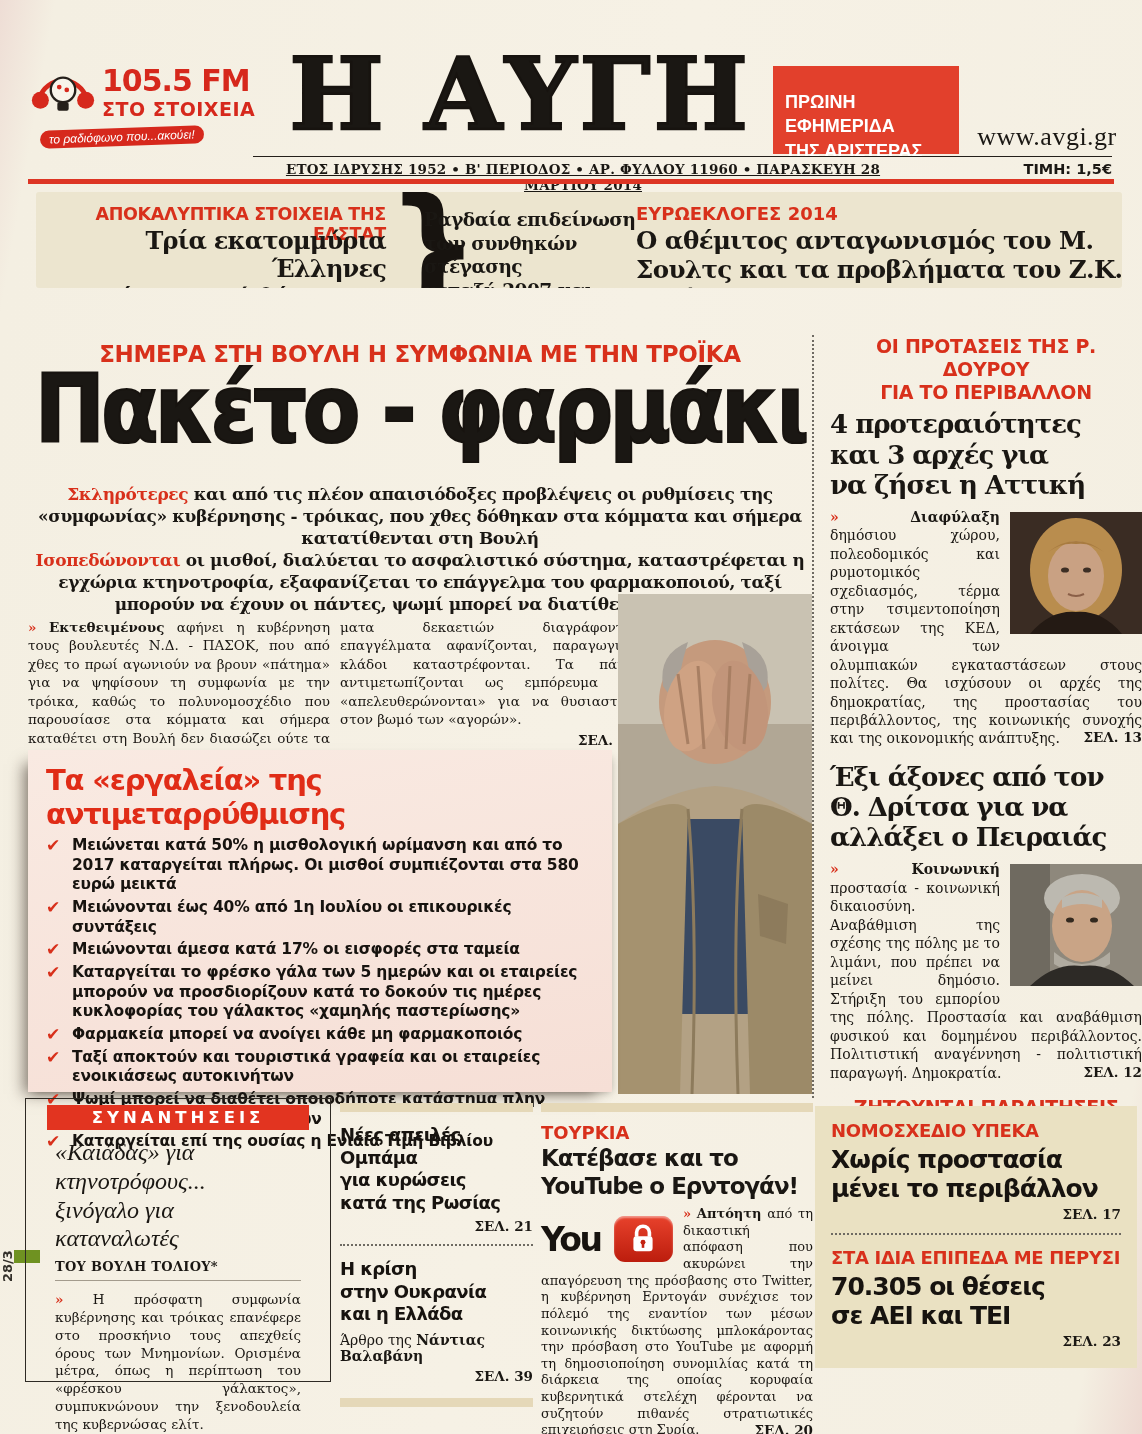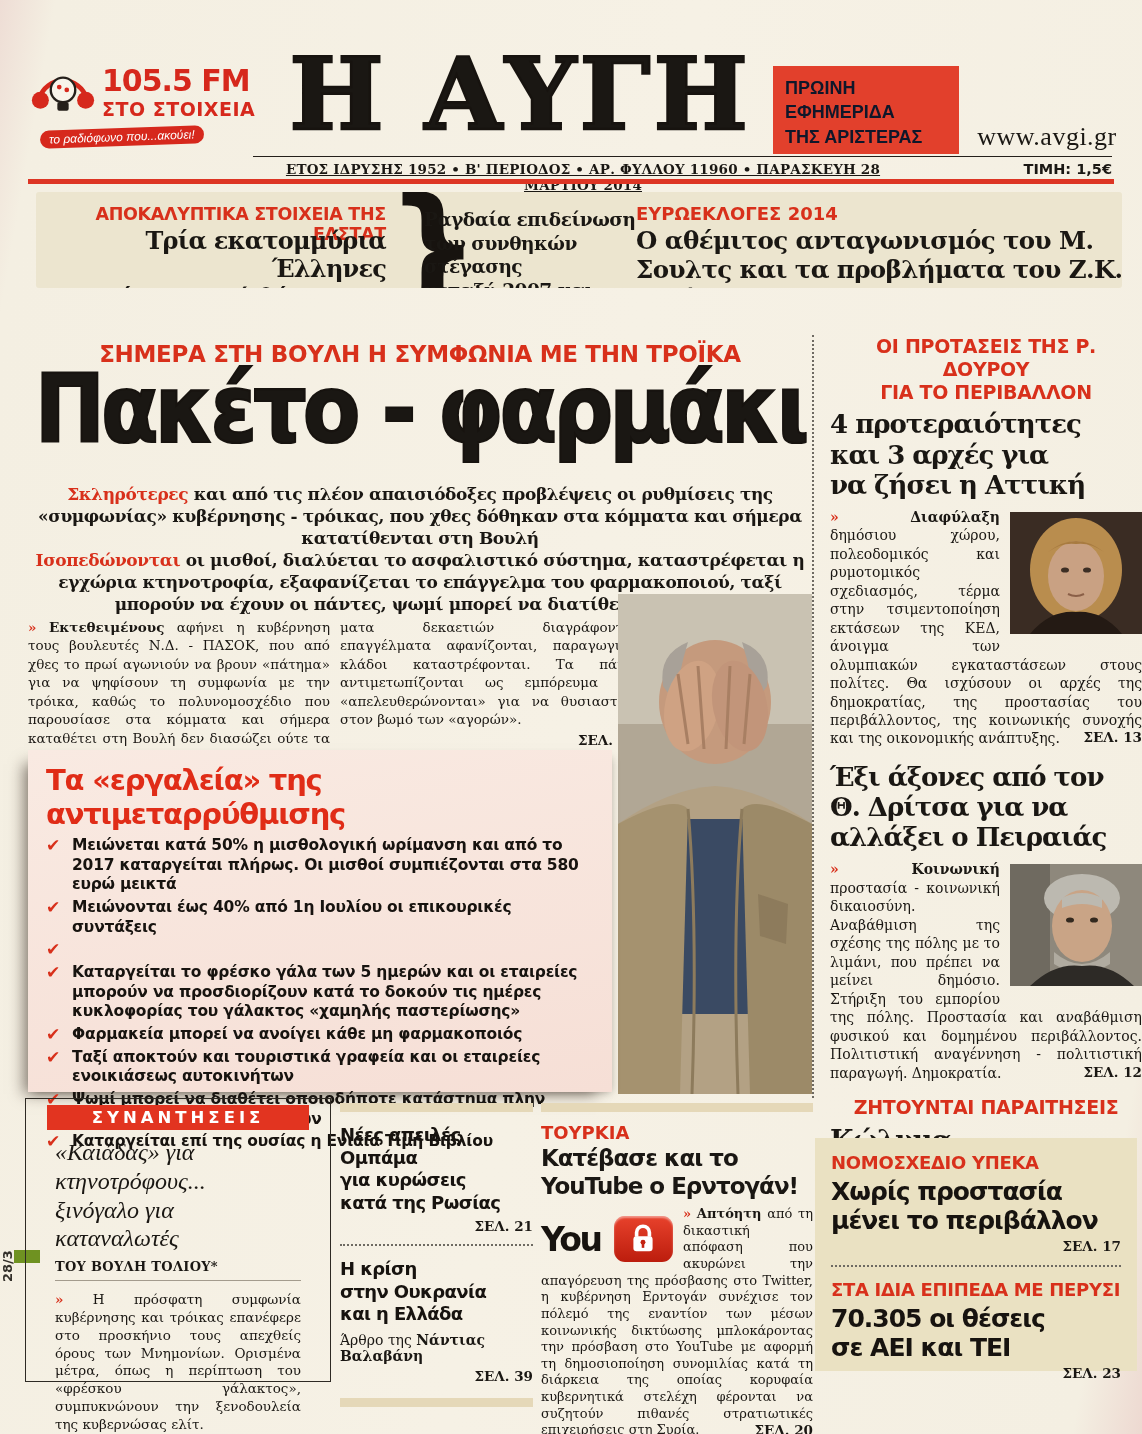--- a/index.html
+++ b/index.html
@@ -13,21 +13,21 @@
   .radio{position:absolute;left:30px;top:58px;width:270px;}
   .radio-row{display:flex;align-items:center;gap:6px;}
   .radio-text{line-height:1.02;}
   .radio-freq{color:#d6281c;font:bold 30px "DejaVu Sans",sans-serif;letter-spacing:-1px;}
   .radio-station{color:#d6281c;font:bold 19px "DejaVu Sans",sans-serif;letter-spacing:0.5px;}
   .radio-tag{display:inline-block;background:#d6281c;color:#fff;font:italic 12px "Liberation Sans",sans-serif;
     padding:2px 9px;border-radius:9px;margin:4px 0 0 10px;transform:rotate(-2deg);}
   .mast-title{position:absolute;left:255px;top:42px;width:530px;text-align:center;
     font:bold 100px/1.05 "DejaVu Serif",serif;letter-spacing:3px;-webkit-text-stroke:2.5px #17130f;}
   .mast-box{position:absolute;left:773px;top:66px;width:186px;height:88px;background:#e2402c;
-    color:#0f172a;font:bold 18px/1.35 "Liberation Sans",sans-serif;padding:10px 8px 0 12px;box-sizing:border-box;}
+    color:#ffffff;font:bold 18px/1.35 "Liberation Sans",sans-serif;padding:24px 8px 0 12px;box-sizing:border-box;}
   .website{position:absolute;left:958px;top:122px;width:178px;text-align:center;
     font:26px "Liberation Serif",serif;letter-spacing:0.5px;}
   .rule-thin{position:absolute;left:253px;top:156px;width:859px;border-top:1.5px solid #241f1a;}
   .dateline{position:absolute;left:253px;top:161px;width:660px;text-align:center;
     font:bold 13.5px "DejaVu Serif",serif;letter-spacing:0.2px;text-decoration:underline;}
   .price{position:absolute;left:985px;top:161px;width:127px;text-align:right;
     font:bold 14.5px "DejaVu Sans",sans-serif;}
   .red-rule{position:absolute;left:28px;top:179px;width:1086px;height:5px;background:#dd3524;}
   .edge-green{position:absolute;left:14px;top:1250px;width:26px;height:13px;background:#6f9221;}
   .edge-date{position:absolute;left:0px;top:1282px;transform:rotate(-90deg);transform-origin:left top;
@@ -118,22 +118,22 @@
   .turkey .bar{margin-bottom:10px;}
   .t-kicker{color:#d8301b;font:bold 18px "DejaVu Sans",sans-serif;}
   .t-headline{font:bold 23px/1.2 "DejaVu Sans",sans-serif;letter-spacing:-1px;margin:2px 0 6px;}
   .t-body{font:13px/1.28 "DejaVu Serif",serif;text-align:justify;}
   .t-body::after{content:"";display:block;clear:both;}
   .yt-wrap{float:left;width:132px;height:58px;margin:4px 10px 2px 0;display:flex;align-items:center;gap:13px;}
   .yt-you{font:bold 33px "DejaVu Sans",sans-serif;letter-spacing:-2.5px;color:#17130f;}
   .yt-lock{width:64px;height:46px;border-radius:11px;display:flex;align-items:center;justify-content:center;
     background:linear-gradient(#e8422c,#bc1d0d);box-shadow:inset 0 2px 2px rgba(255,255,255,.45);}
 
-  .bottombox{position:absolute;left:815px;top:1106px;width:322px;height:233px;box-sizing:border-box;
-    background:#eae1c2;padding:14px 16px 0;margin-top:32px;}
+  .bottombox{position:absolute;left:815px;top:1106px;width:322px;height:262px;box-sizing:border-box;
+    background:#eae1c2;padding:14px 16px 0;}
   .bb-kicker{color:#d8301b;font:bold 18px "DejaVu Sans",sans-serif;letter-spacing:-0.3px;}
   .bb-headline{font:bold 25px/1.16 "DejaVu Sans",sans-serif;letter-spacing:-1px;margin-top:4px;color:#17130f;}
   .bb-ref{display:block;text-align:right;font:bold 13.5px "DejaVu Serif",serif;margin-top:3px;}
   .bottombox .dotted{margin:11px 0 12px;}
 </style>
 </head>
 <body>
 
 <div class="page">
 
@@ -226,20 +226,21 @@
       <li>
           <span class="check">✔</span>
           <span>Μειώνεται κατά 50% η μισθολογική ωρίμανση και από το 2017 καταργείται πλήρως. Οι μισθοί συμπιέζονται στα 580 ευρώ μεικτά</span>
         </li>
       <li>
           <span class="check">✔</span>
           <span>Μειώνονται έως 40% από 1η Ιουλίου οι επικουρικές συντάξεις</span>
         </li>
       <li>
           <span class="check">✔</span>
+          <span>Μειώνονται άμεσα κατά 17% οι εισφορές στα ταμεία</span>
         </li>
       <li>
           <span class="check">✔</span>
           <span>Καταργείται το φρέσκο γάλα των 5 ημερών και οι εταιρείες μπορούν να προσδιορίζουν κατά το δοκούν τις ημέρες κυκλοφορίας του γάλακτος «χαμηλής παστερίωσης»</span>
         </li>
       <li>
           <span class="check">✔</span>
           <span>Φαρμακεία μπορεί να ανοίγει κάθε μη φαρμακοποιός</span>
         </li>
       <li>

